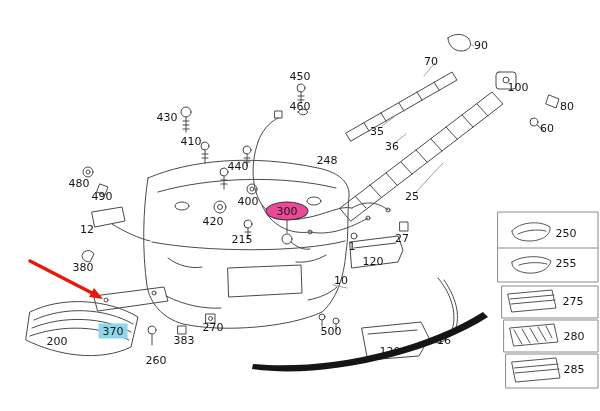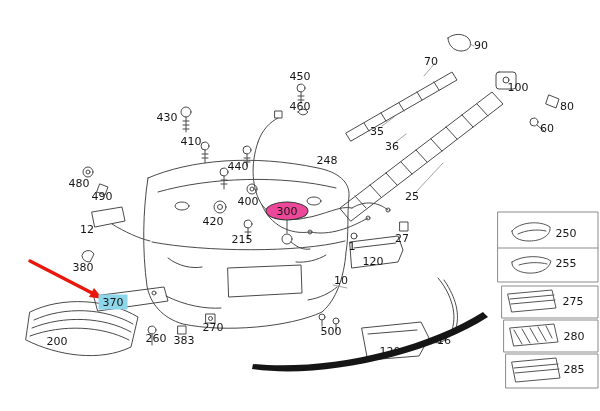--- a/index.html
+++ b/index.html
@@ -6,21 +6,21 @@
   .stage {
     position:relative; width:600px; height:411px; background:#ffffff;
     font-family:"DejaVu Sans", sans-serif; overflow:hidden;
   }
   .stage svg { position:absolute; left:0; top:0; }
   .co {
     position:absolute; transform:translate(-50%,-50%);
     font:11px "DejaVu Sans", sans-serif; color:#151515;
     white-space:nowrap; line-height:1; cursor:default;text-align:right;
   }
-  .co.hl { background:#8ed6ea; padding:2px 4px; }
+  .co.hl { background:#8ed6ea; padding:2px 4px;margin-top:29px; }
   .co.circ { border:1px solid #333; border-radius:50%; padding:3px 10px; background:#ec4899; }
   .code {
     position:absolute; left:501px; top:43px; width:97px;
     font:bold 14px "DejaVu Sans", sans-serif; color:#000;
     border-bottom:2px solid #000; padding-bottom:3px; letter-spacing:0.5px;
   }
   .code .tri { font-size:10px; vertical-align:1px; margin-right:2px; }
 </style>
 </head>
 <body>
@@ -201,21 +201,21 @@
   <div class="co" style="left:242px;top:239px">215</div>
   <div class="co circ" style="left:287px;top:211px">300</div>
   <div class="co" style="left:87px;top:229px">12</div>
   <div class="co" style="left:402px;top:238px">27</div>
   <div class="co" style="left:352px;top:246px">1</div>
   <div class="co" style="left:373px;top:261px">120</div>
   <div class="co" style="left:83px;top:267px">380</div>
   <div class="co hl" style="left: 113px; top: 302px; background: rgb(142, 214, 234);">370</div>
   <div class="co" style="left:341px;top:280px">10</div>
   <div class="co" style="left:57px;top:341px">200</div>
-  <div class="co" style="left:156px;top:338px">260</div>
+  <div class="co" style="left:156px;top:360px">260</div>
   <div class="co" style="left:184px;top:340px">383</div>
   <div class="co" style="left:213px;top:327px">270</div>
   <div class="co" style="left:331px;top:331px">500</div>
   <div class="co" style="left:390px;top:351px">120</div>
   <div class="co" style="left:444px;top:340px">16</div>
   <div class="co" style="left:566px;top:233px">250</div>
   <div class="co" style="left:566px;top:263px">255</div>
   <div class="co" style="left:573px;top:301px">275</div>
   <div class="co" style="left:574px;top:336px">280</div>
   <div class="co" style="left:574px;top:369px">285</div>

